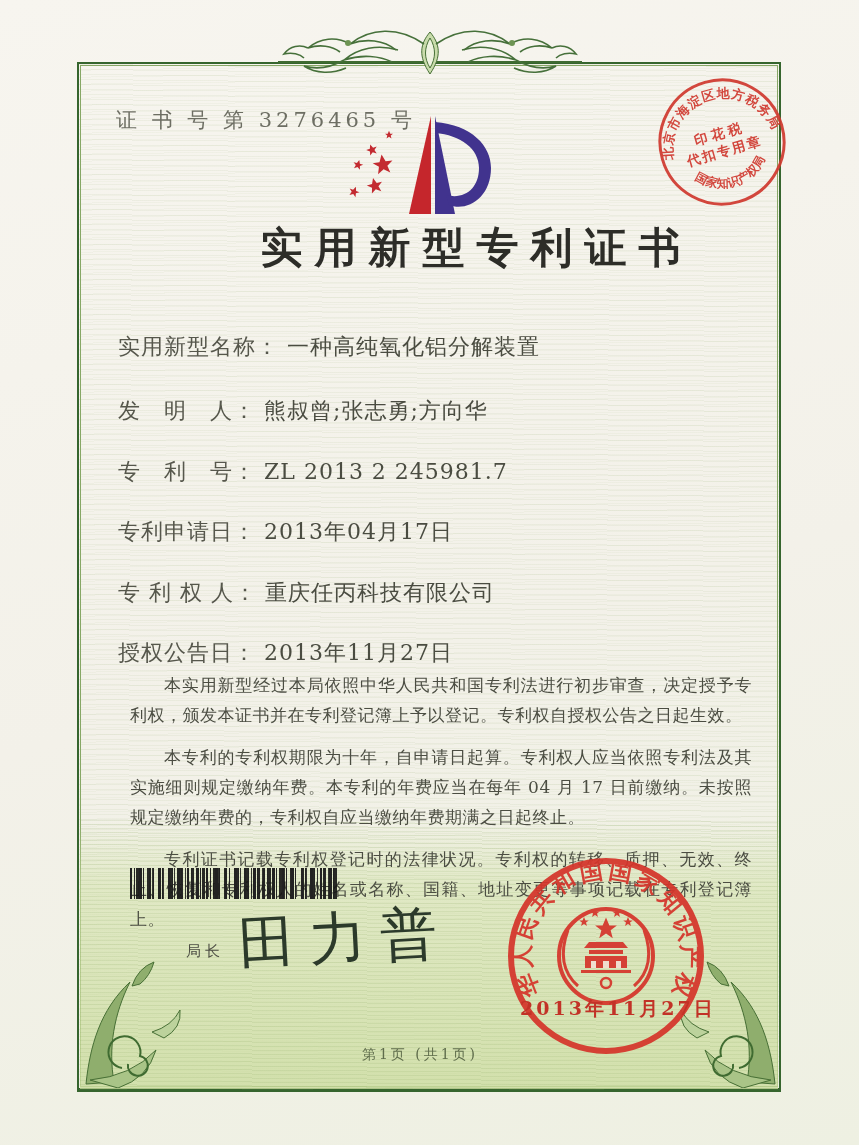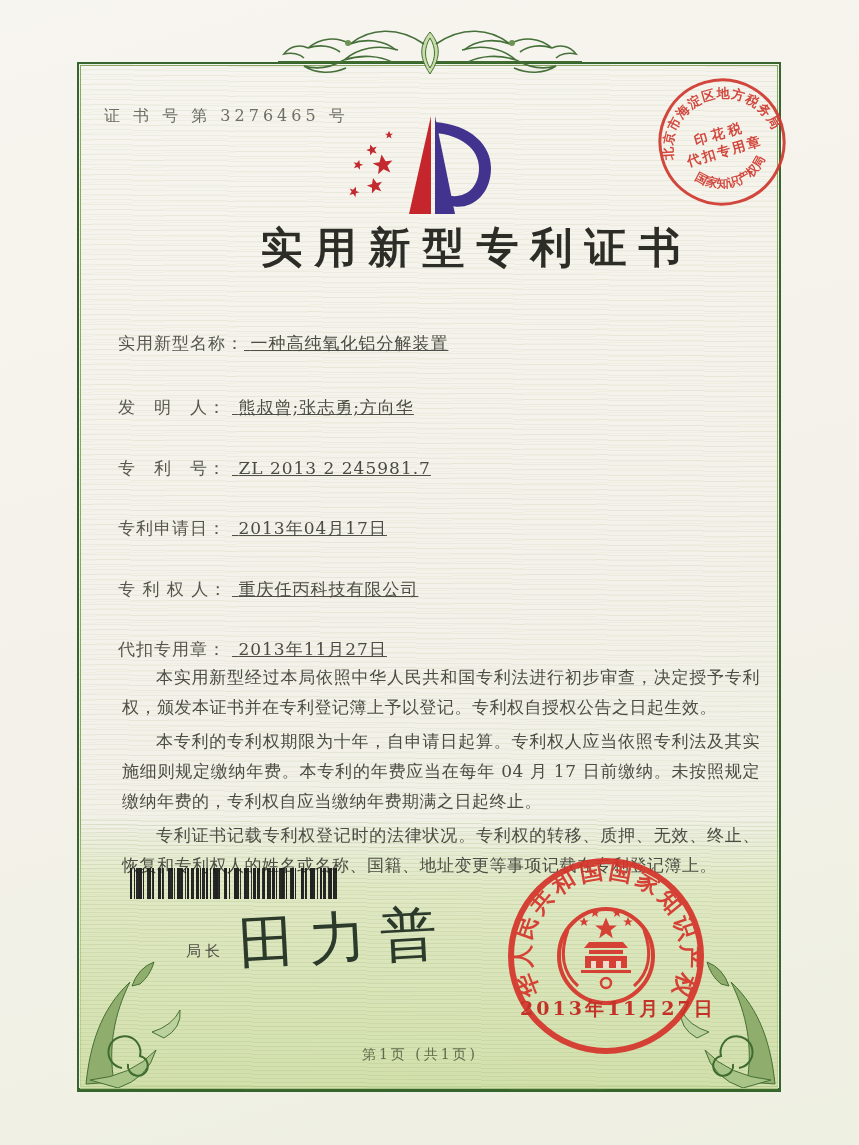--- a/index.html
+++ b/index.html
@@ -30,40 +30,40 @@
   }
   
   .green-zone{
     position:absolute;left:80px;top:820px;width:698px;height:269px;
     background:
       repeating-linear-gradient(0.5deg, rgba(140,170,100,.16) 0 1px, transparent 1px 4px),
       linear-gradient(180deg, rgba(215,228,178,0) 0%, rgba(211,226,170,.55) 25%, rgba(203,220,158,.8) 100%);
     pointer-events:none;
   }
   .cert-no{
-    position:absolute;left:104px;top:106px;
-    font-size:16px;letter-spacing:4px;color:#6d6e63;
+    position:absolute;left:116px;top:106px;
+    font-size:21px;letter-spacing:4px;color:#6d6e63;
   }
   .title{
     position:absolute;left:77px;top:220px;width:787px;text-align:center;
     font-size:42px;font-weight:700;color:#2d2d28;
     letter-spacing:12px;text-indent:12px;
   }
   .field-row{
     position:absolute;left:118px;width:560px;
-    font-size:17px;color:#4e5046;letter-spacing:1px;white-space:nowrap;text-decoration:underline;
+    font-size:22px;color:#4e5046;letter-spacing:1px;white-space:nowrap;
   }
   .field-label{color:#56574c;display:inline-block;min-width:114px;}
   .field-value{color:#4a4c41;}
   .paragraphs{
     position:absolute;left:118px;top:658px;width:646px;
     font-size:17px;line-height:30px;color:#4b4d42;
     text-align:justify;letter-spacing:.5px;
   }
-  .paragraphs p{margin:4px;text-indent:2em;}
+  .paragraphs p{margin:12px;text-indent:2em;}
   .barcode{
     position:absolute;left:130px;top:868px;width:208px;height:31px;
     background:
       repeating-linear-gradient(90deg,#222 0 2px,transparent 2px 4px,#222 4px 5px,transparent 5px 9px,#222 9px 12px,transparent 12px 13px,#222 13px 14px,transparent 14px 19px),
       repeating-linear-gradient(90deg,rgba(20,20,20,.85) 0 1px,transparent 1px 6px,rgba(20,20,20,.9) 6px 9px,transparent 9px 11px);
     z-index:3;
   }
   .sig-label{
     position:absolute;left:186px;top:942px;
     font-size:15px;color:#4c4d43;letter-spacing:4px;z-index:3;
@@ -197,21 +197,21 @@
   </div>
   <div class="field-row" style="top:517px">
     <span class="field-label">专利申请日：</span>
     <span class="field-value">2013年04月17日</span>
   </div>
   <div class="field-row" style="top:578px">
     <span class="field-label">专 利 权 人：</span>
     <span class="field-value">重庆任丙科技有限公司</span>
   </div>
   <div class="field-row" style="top:638px">
-    <span class="field-label">代扣专用章：</span>
+    <span class="field-label">授权公告日：</span>
     <span class="field-value">2013年11月27日</span>
   </div>
 
   <div class="paragraphs">
     <p>本实用新型经过本局依照中华人民共和国专利法进行初步审查，决定授予专利权，颁发本证书并在专利登记簿上予以登记。专利权自授权公告之日起生效。</p>
     <p>本专利的专利权期限为十年，自申请日起算。专利权人应当依照专利法及其实施细则规定缴纳年费。本专利的年费应当在每年 04 月 17 日前缴纳。未按照规定缴纳年费的，专利权自应当缴纳年费期满之日起终止。</p>
     <p>专利证书记载专利权登记时的法律状况。专利权的转移、质押、无效、终止、恢复和专利权人的姓名或名称、国籍、地址变更等事项记载在专利登记簿上。</p>
   </div>
 
   <div class="barcode"></div>

